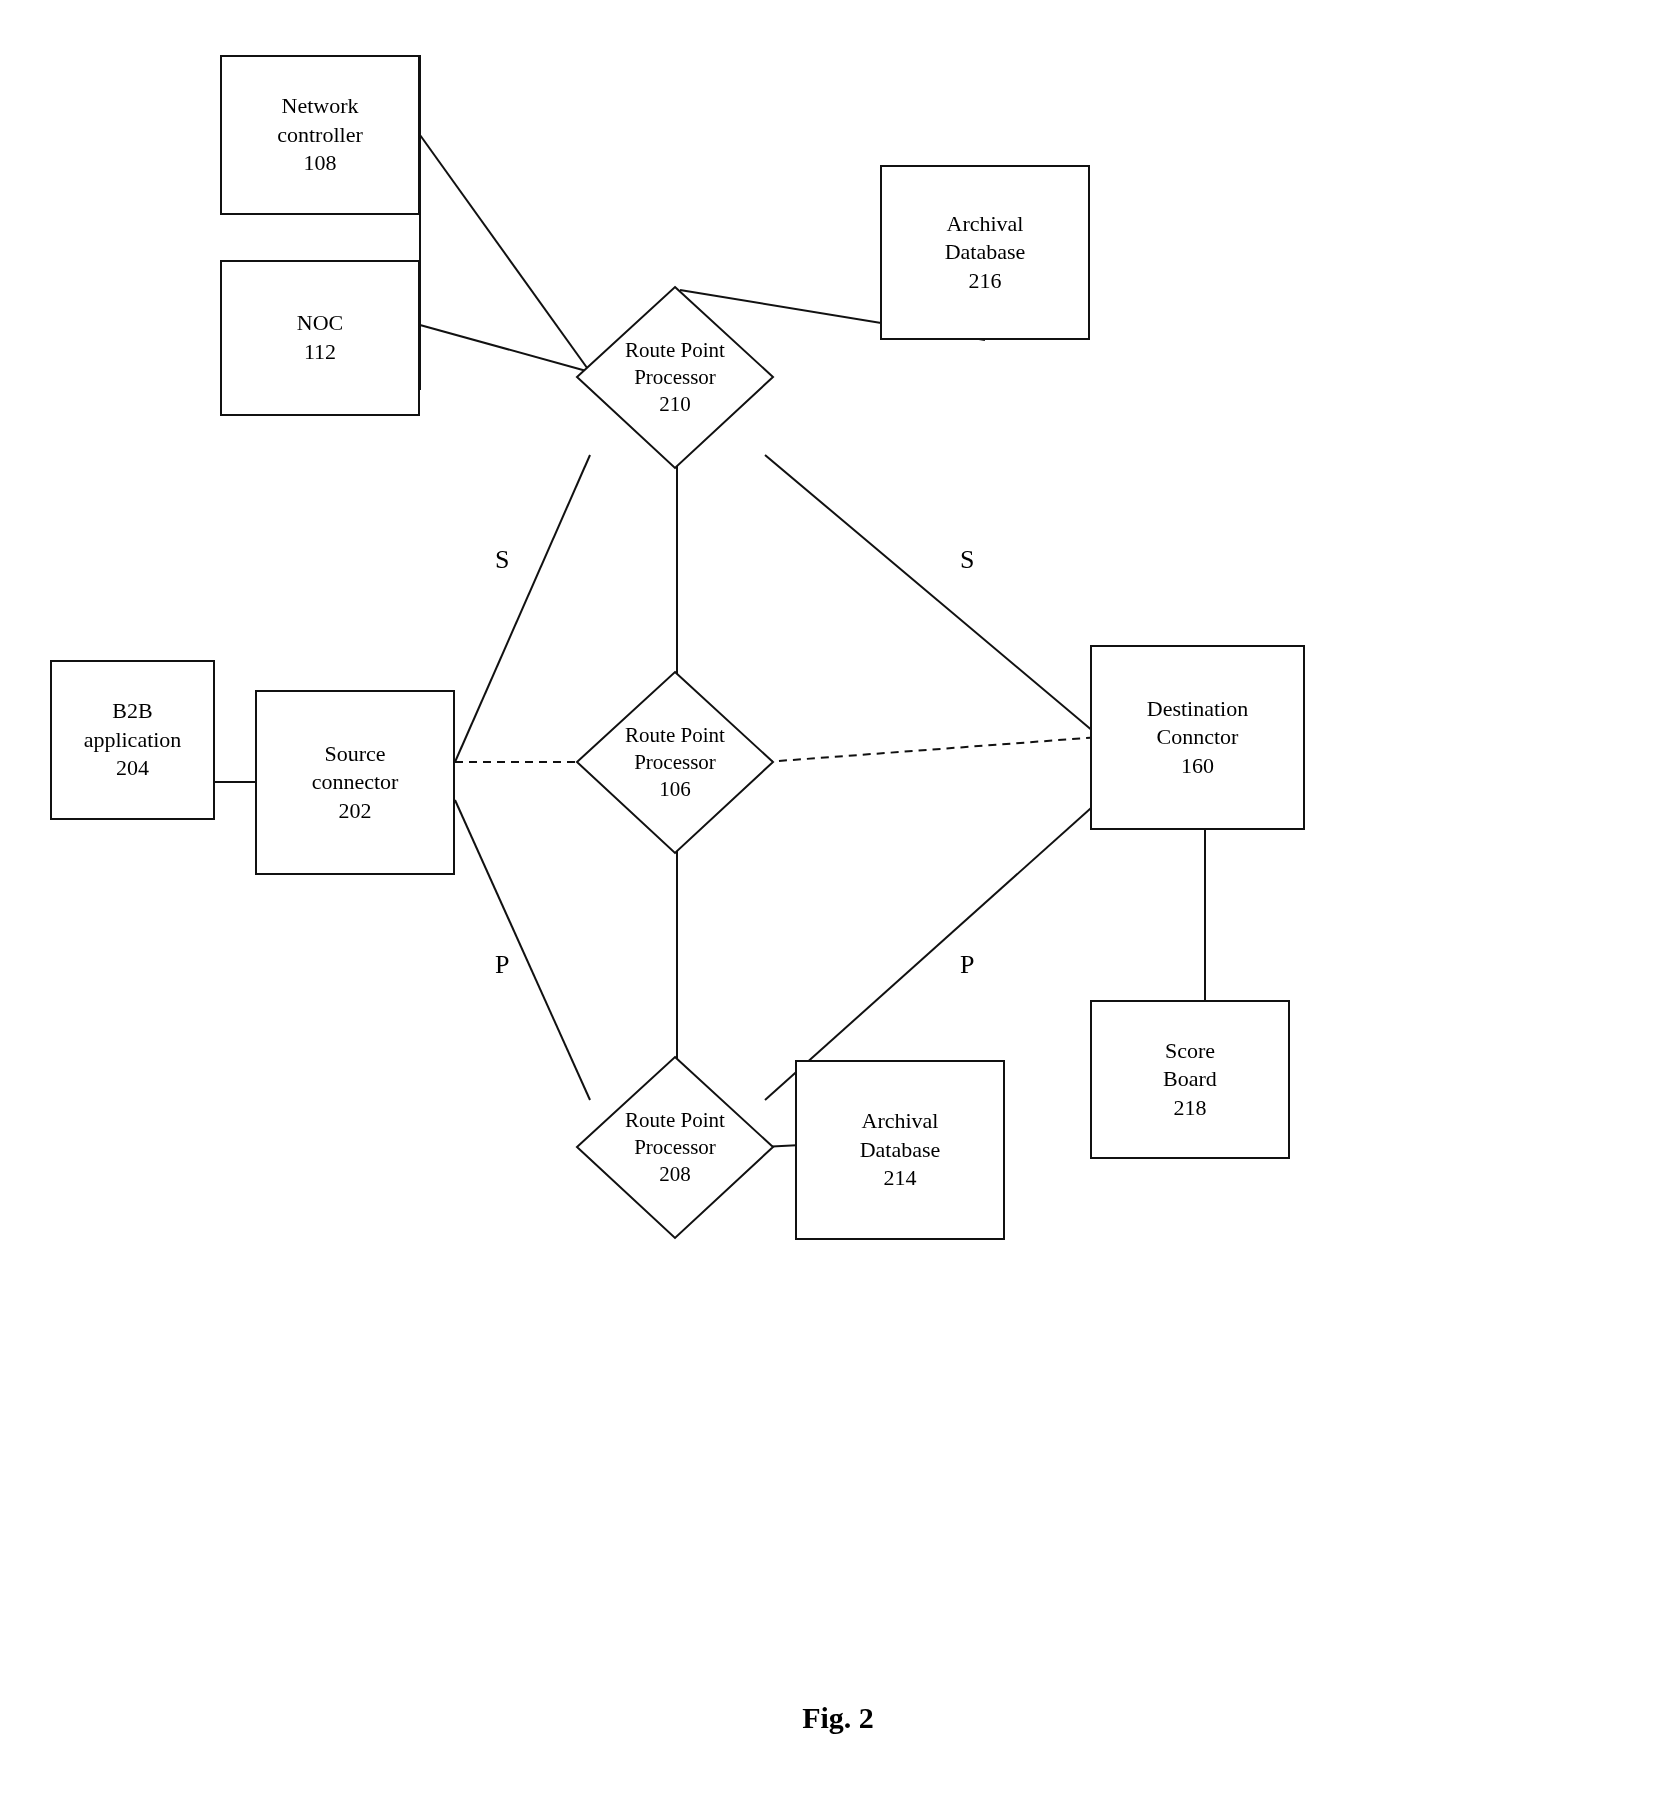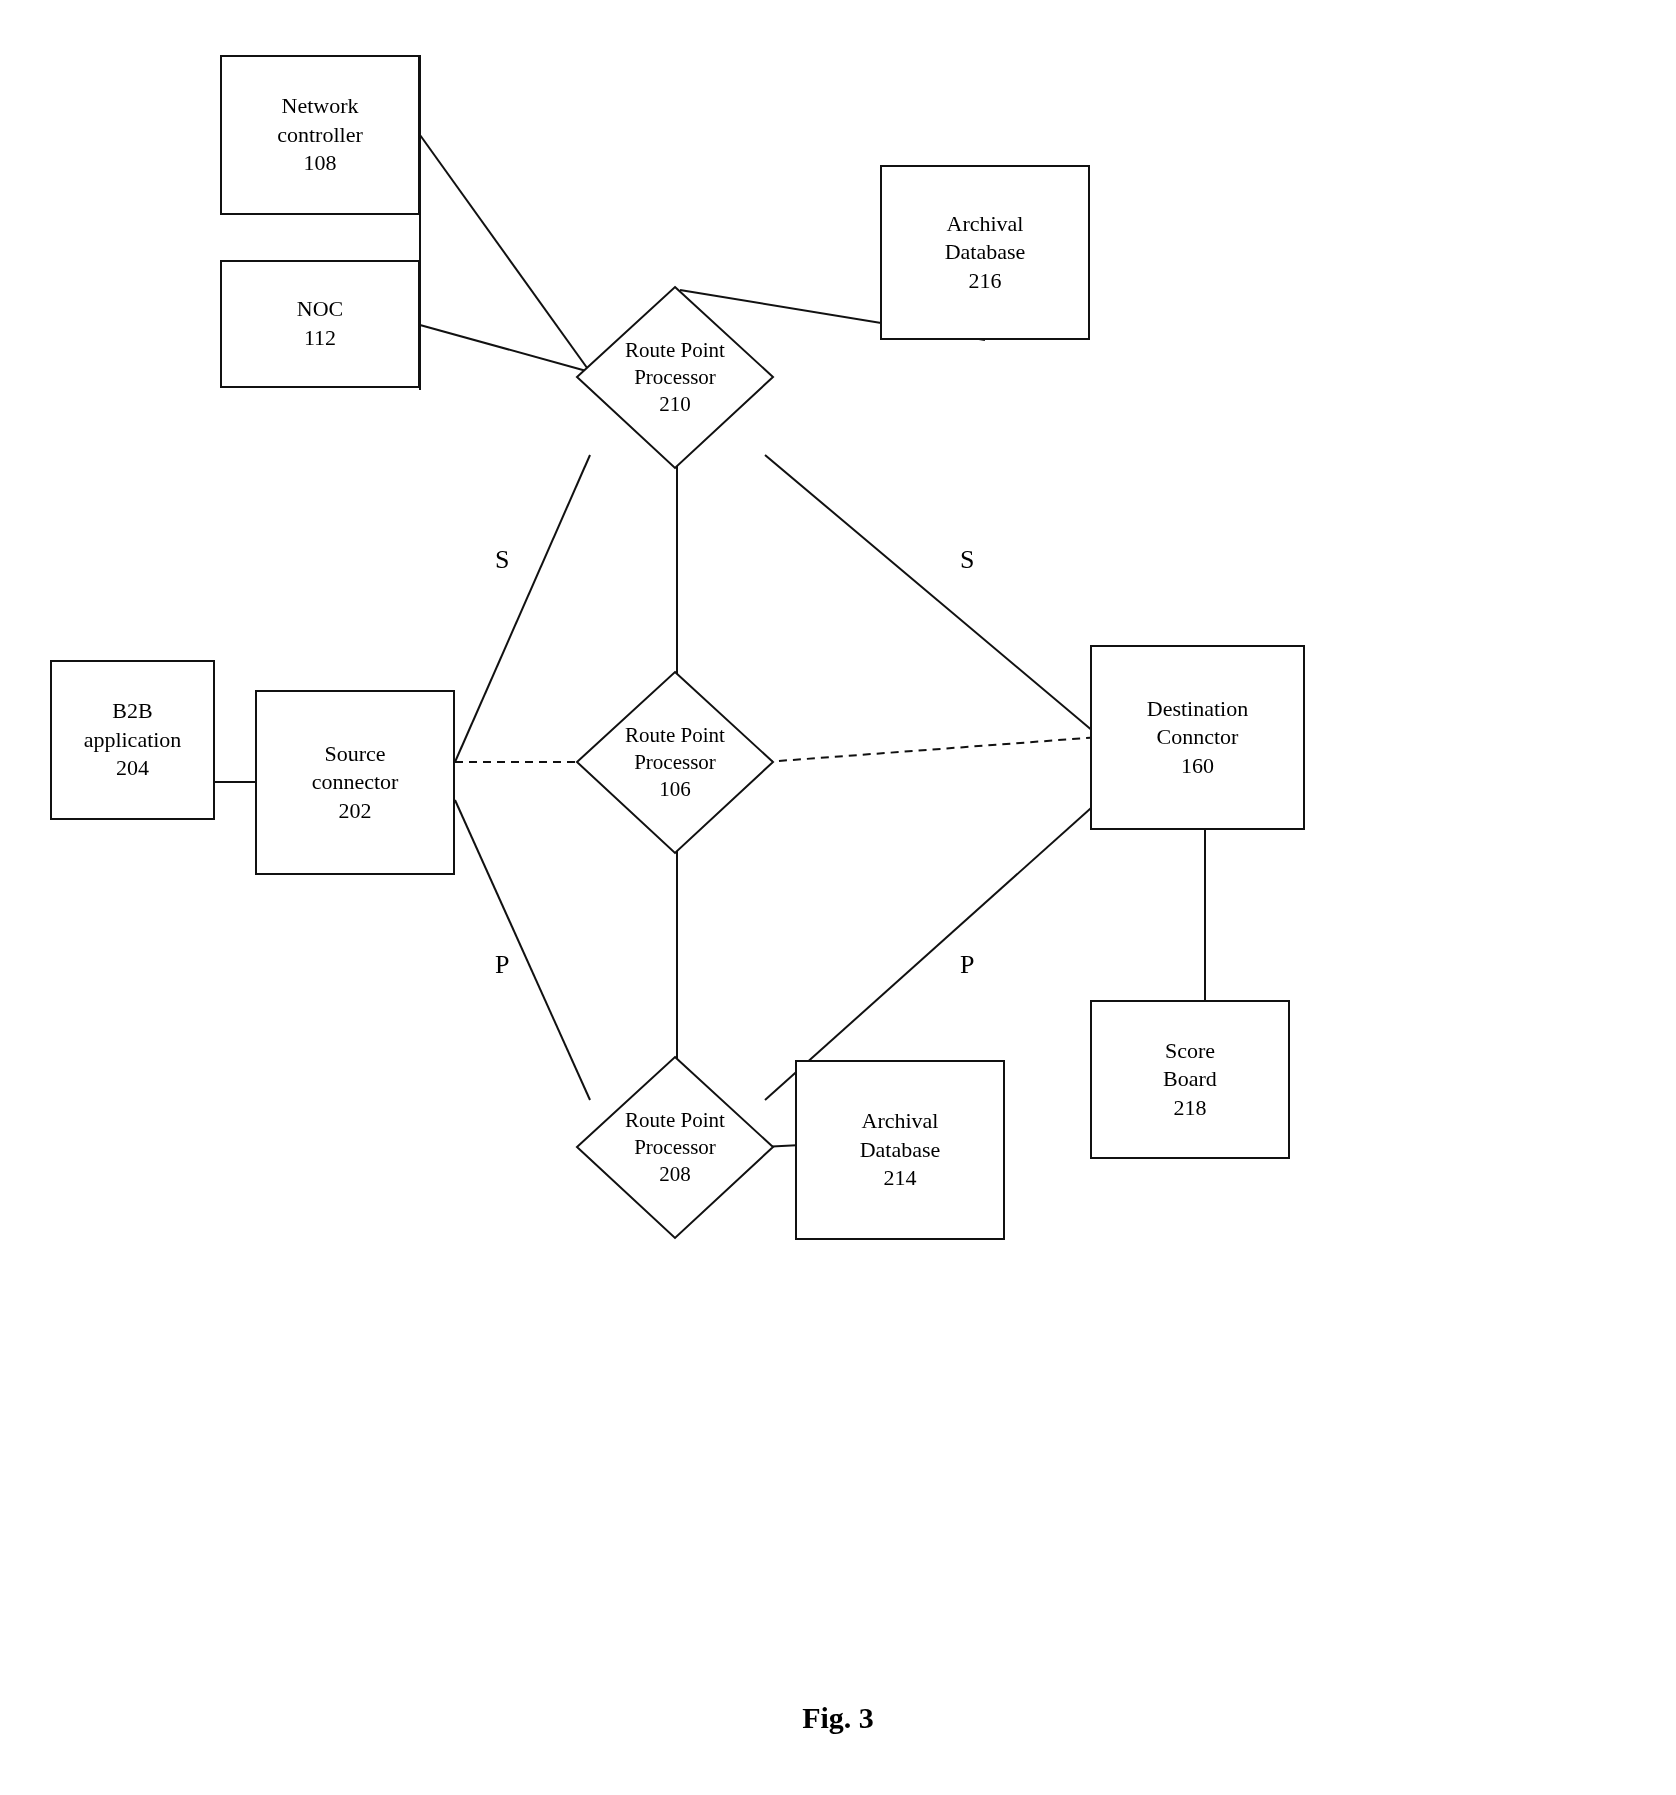--- a/index.html
+++ b/index.html
@@ -88,21 +88,21 @@
 
     <line x1="420" y1="55" x2="420" y2="390" stroke="#111" stroke-width="2"></line>
   </svg>
 
   <div class="box" style="left:220px; top:55px; width:200px; height:160px;">
     <span style="white-space:pre-line;">Network
 controller
 108</span>
   </div>
 
-  <div class="box" style="left:220px; top:260px; width:200px; height:128px;">
+  <div class="box" style="left:220px; top:260px; width:200px; height:156px;">
     <span style="white-space:pre-line;">NOC
 112</span>
   </div>
 
   <div class="box" style="left:50px; top:660px; width:165px; height:160px;">
     <span style="white-space:pre-line;">B2B
 application
 204</span>
   </div>
 
@@ -164,15 +164,15 @@
   </div>
 
   <div class="label-text" style="left:495px; top:545px; font-size:26px;">S</div>
 
   <div class="label-text" style="left:960px; top:545px; font-size:26px;">S</div>
 
   <div class="label-text" style="left:495px; top:950px; font-size:26px;">P</div>
 
   <div class="label-text" style="left:960px; top:950px; font-size:26px;">P</div>
 
-  <div class="fig-caption">Fig. 3</div>
+  <div class="fig-caption">Fig. 2</div>
 
 </div>
 
 </body></html>

